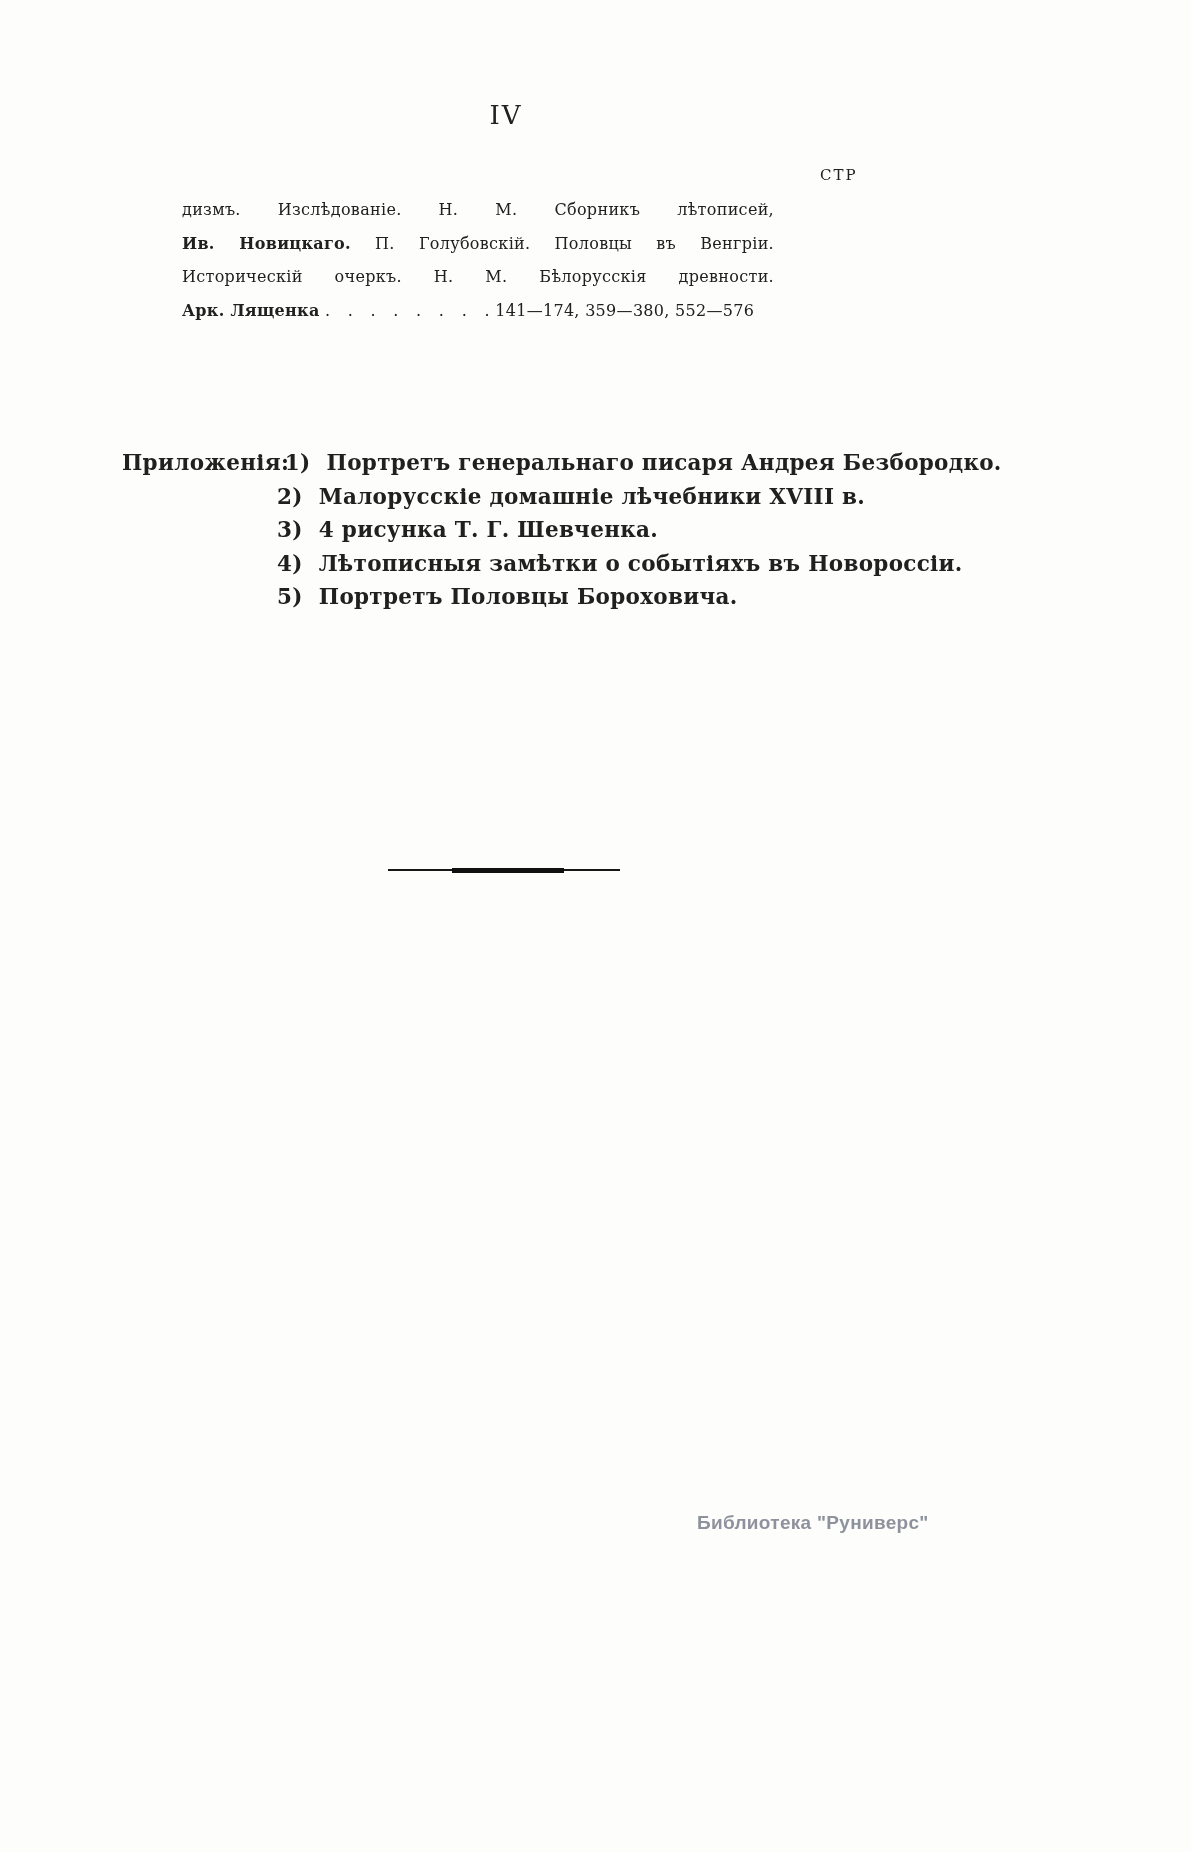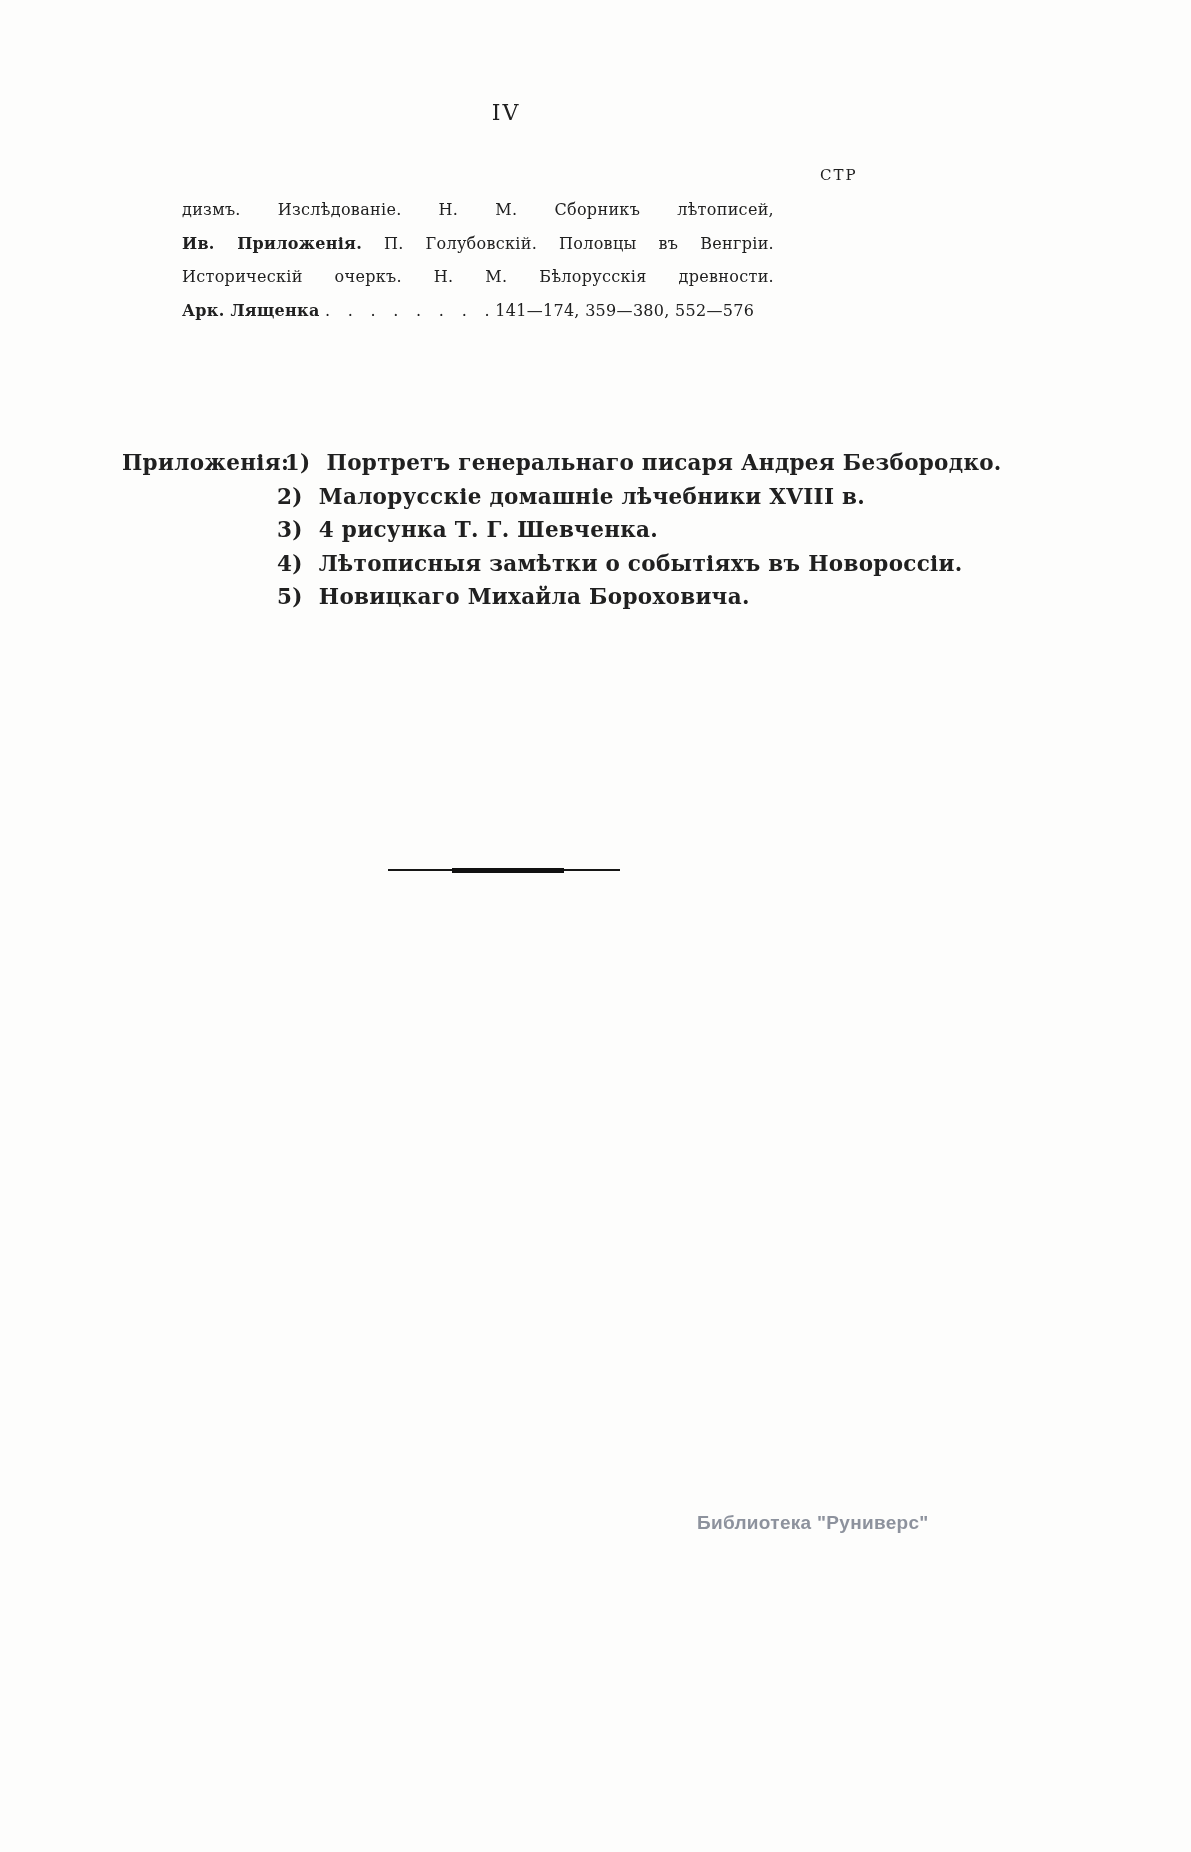--- a/index.html
+++ b/index.html
@@ -13,21 +13,21 @@
     overflow: hidden;
   }
 
   
   .folio {
     position: absolute;
     top: 100px;
     left: 0;
     width: 1012px;
     text-align: center;
-    font-size: 22px;
+    font-size: 26px;
     letter-spacing: 2px;
   }
 
   
   .colhead {
     position: absolute;
     top: 166px;
     left: 820px;
     font-size: 15px;
     font-weight: normal;
@@ -113,21 +113,21 @@
 
 <div class="page">
 
   <div class="folio">IV</div>
 
   <div class="colhead">СТР</div>
 
   <div class="cont">
     <div class="just">дизмъ. Изслѣдованіе. Н. М. Сборникъ лѣтописей,</div>
     <div class="just">
-      <span class="b">Ив. Приложенія.</span>
+      <span class="b">Ив. Новицкаго.</span>
       <span>П. Голубовскій. Половцы въ Венгріи.</span>
     </div>
     <div class="just">Историческій очеркъ. Н. М. Бѣлорусскія древности.</div>
     <div class="nowrap">
       <span class="b">Арк. Лященка</span>
       <span class="dots-sm">. . . . . . . .</span>
       <span>141—174, 359—380, 552—576</span>
     </div>
   </div>
 
@@ -145,21 +145,21 @@
     <div class="appx-row appx-indent">
       <span class="appx-num">3)</span>
       <span>4 рисунка Т. Г. Шевченка.</span>
     </div>
     <div class="appx-row appx-indent">
       <span class="appx-num">4)</span>
       <span>Лѣтописныя замѣтки о событіяхъ въ Новороссіи.</span>
     </div>
     <div class="appx-row appx-indent">
       <span class="appx-num">5)</span>
-      <span>Новицкаго Михайла Бороховича.</span>
+      <span>Портретъ Половцы Бороховича.</span>
     </div>
   </div>
 
   <div class="divider">
     <span class="d-thin"></span>
       <span class="d-thick"></span>
       <span class="d-thin2"></span>
   </div>
 
   <div class="watermark">Библиотека "Руниверс"</div>

